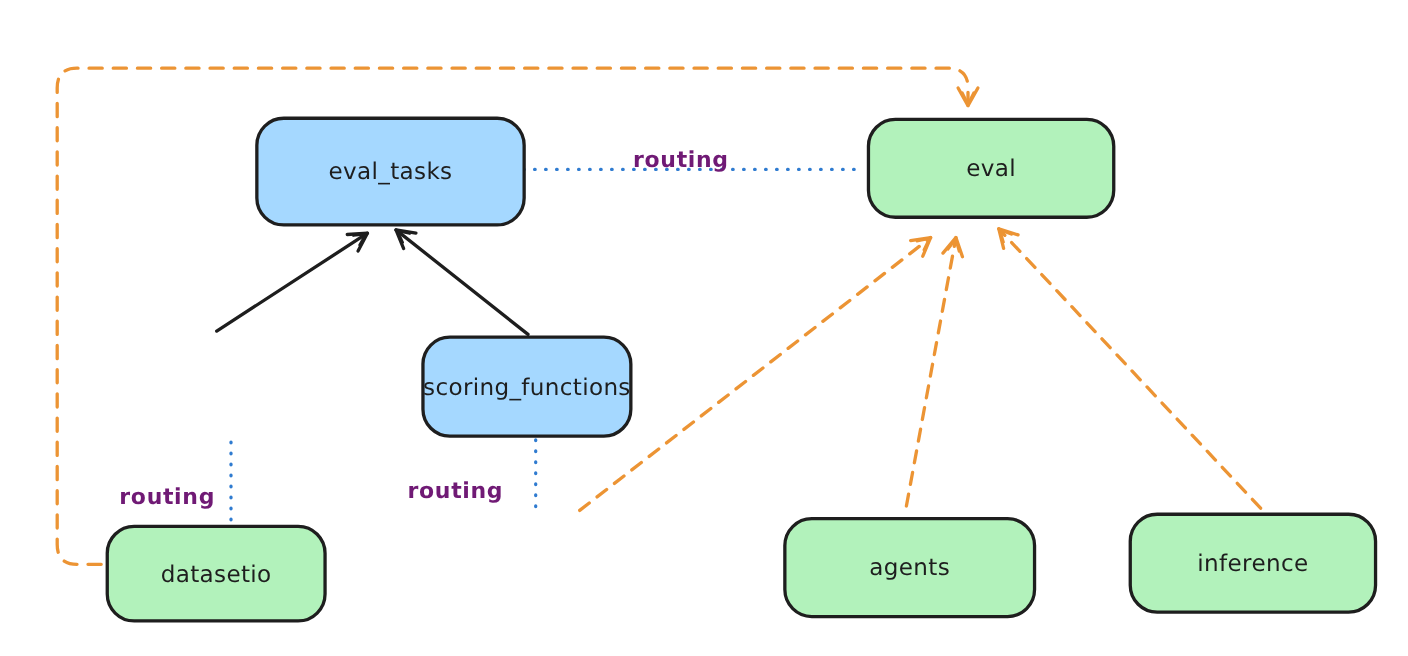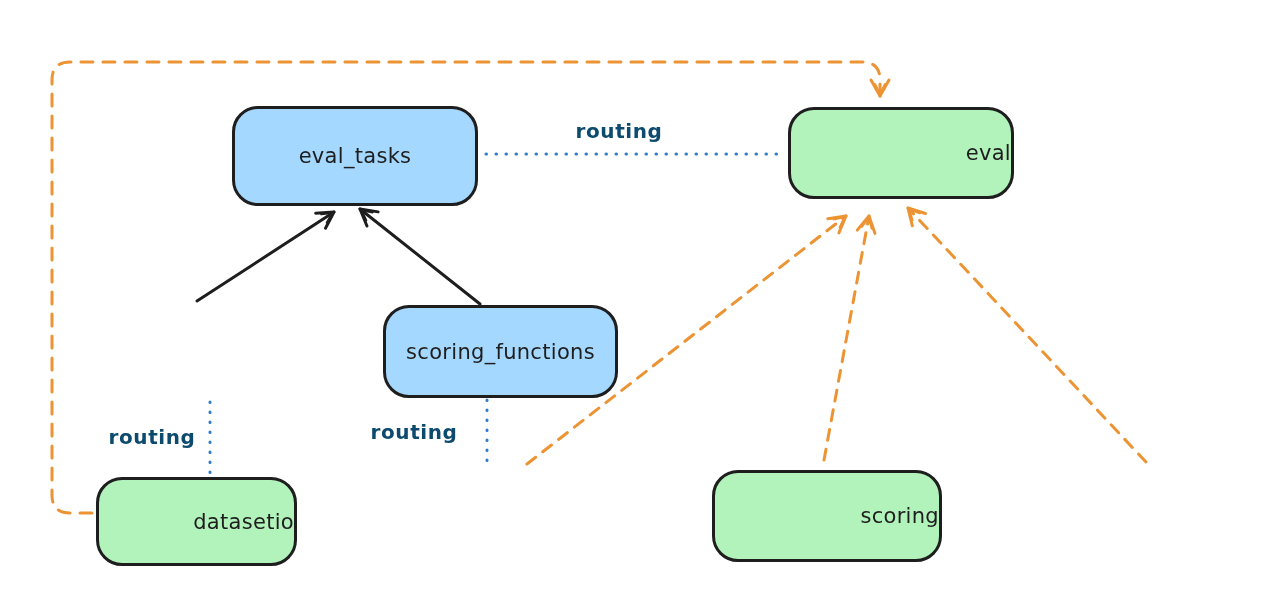--- a/index.html
+++ b/index.html
@@ -25,39 +25,40 @@
     border: 3px solid #1e1e1e;
     border-radius: 26px;
     display: flex;
     align-items: center;
     justify-content: center;
     color: #1e1e1e;
     font-size: 21px;
     letter-spacing: 0.3px;
   }
   .node-blue  { background: #a5d8ff; }
-  .node-green { background: #b2f2bb; justify-content: flex-end; }
+  .node-green { background: #b2f2bb; }
 
   .node-eval-tasks        { left: 232px;  top: 106px; width: 246px; height: 100px; }
   .node-eval              { left: 788px;  top: 107px; width: 226px; height: 92px;  }
   .node-datasets          { left: 96px;   top: 304px; width: 220px; height: 96px;  }
-  .node-scoring-functions { left: 383px;  top: 305px; width: 235px; height: 93px;  }
+  .node-scoring-functions { left: 383px;  top: 305px; width: 192px; height: 93px;  }
   .node-datasetio         { left: 96px;   top: 477px; width: 201px; height: 89px;  }
   .node-scoring           { left: 389px;  top: 470px; width: 229px; height: 94px;  }
   .node-agents            { left: 712px;  top: 470px; width: 230px; height: 92px;  }
   .node-inference         { left: 1026px; top: 466px; width: 226px; height: 92px;  }
 
   .edge-label {
     position: absolute;
     transform: translate(-50%, -50%);
-    color: #0c4a6e;
+    color: #701a75;
     font-size: 20px;
     font-weight: 600;
     letter-spacing: 0.6px;
     white-space: nowrap;
+    margin-top: 14px;
   }
   .edge-label-routing-top      { left: 619px; top: 131px; }
   .edge-label-routing-datasets { left: 152px; top: 437px; }
   .edge-label-routing-scoring  { left: 414px; top: 432px; }
 </style>
 </head>
 <body>
 
 <div id="canvas">
 
@@ -92,20 +93,23 @@
   <div class="node node-green node-eval">
     <span>eval</span>
   </div>
   <div class="node node-blue node-scoring-functions">
     <span>scoring_functions</span>
   </div>
   <div class="node node-green node-datasetio">
     <span>datasetio</span>
   </div>
   <div class="node node-green node-agents">
-    <span>scoring</span>
+    <span>agents</span>
+  </div>
+  <div class="node node-green node-inference">
+    <span>inference</span>
   </div>
 
   <span class="edge-label edge-label-routing-top">routing</span>
   <span class="edge-label edge-label-routing-datasets">routing</span>
   <span class="edge-label edge-label-routing-scoring">routing</span>
 
 </div>
 
 </body></html>

